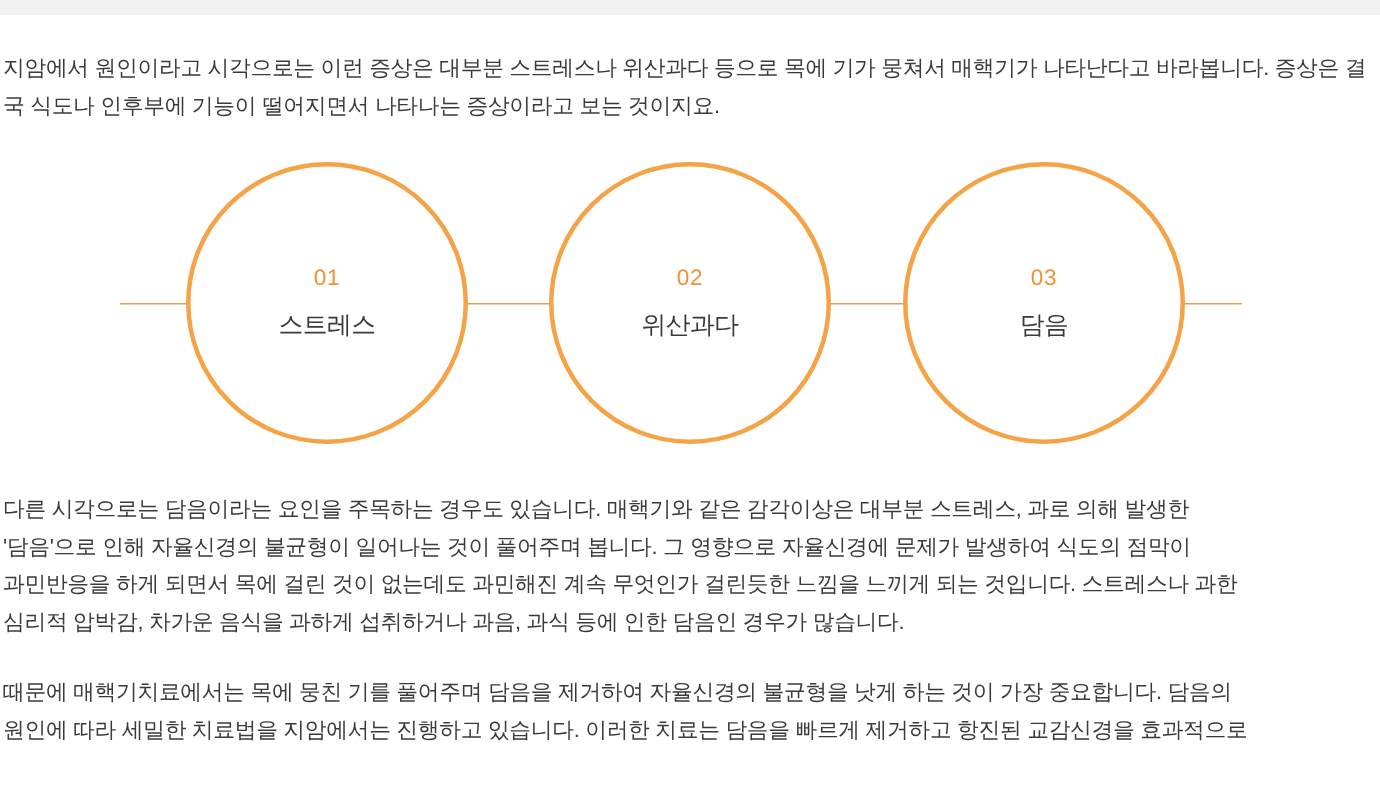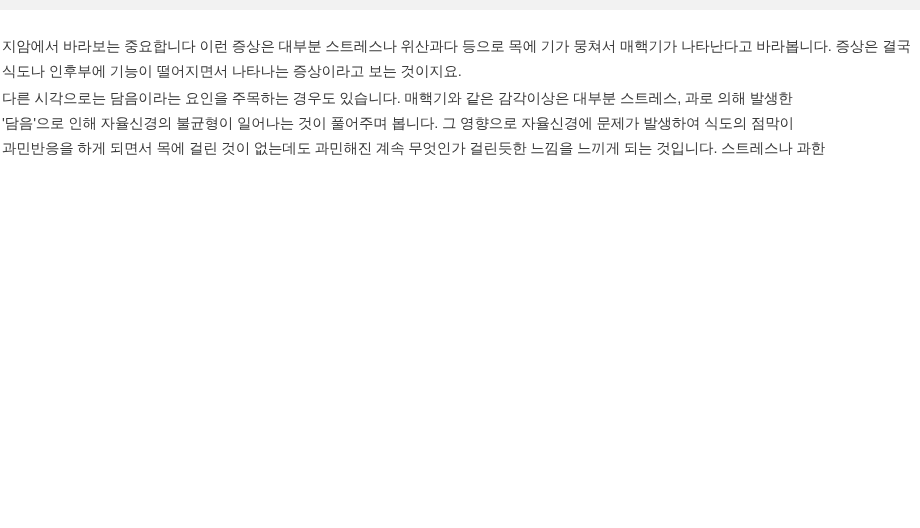--- a/index.html
+++ b/index.html
@@ -81,41 +81,62 @@
     color: #f0923a;
     letter-spacing: 0.5px;
     margin-bottom: 12px;
   }
   .circle-label {
     font-size: 16.5px;
     color: #3a3a3a;
     letter-spacing: -0.3px;
   }
   .para-block {
-    margin-top: 2px;
+    margin-top: 28px;
   }
   .para-block.second {
     margin-top: 22px;
   }
 </style>
 </head>
 <body>
 
 <div class="page">
 
   <div class="top-strip"></div>
 
   <div class="content">
 
-    <p class="para para-intro">지암에서 바라보는 중요합니다 이런 증상은 대부분 스트레스나 위산과다 등으로 목에 기가 뭉쳐서 매핵기가 나타난다고 바라봅니다. 증상은 결국 식도나 인후부에 기능이 떨어지면서 나타나는 증상이라고 보는 것이지요.</p>
+    <p class="para para-intro">지암에서 원인이라고 시각으로는 이런 증상은 대부분 스트레스나 위산과다 등으로 목에 기가 뭉쳐서 매핵기가 나타난다고 바라봅니다. 증상은 결국 식도나 인후부에 기능이 떨어지면서 나타나는 증상이라고 보는 것이지요.</p>
 
+    <div class="diagram">
+      <div class="axis-line"></div>
+
+      <div class="circle circle-1">
+        <div class="circle-num">01</div>
+        <div class="circle-label">스트레스</div>
+      </div>
+
+      <div class="circle circle-2">
+        <div class="circle-num">02</div>
+        <div class="circle-label">위산과다</div>
+      </div>
+
+      <div class="circle circle-3">
+        <div class="circle-num">03</div>
+        <div class="circle-label">담음</div>
+      </div>
+    </div>
 
     <div class="para-block">
       <p class="para">다른 시각으로는 담음이라는 요인을 주목하는 경우도 있습니다. 매핵기와 같은 감각이상은 대부분 스트레스, 과로 의해 발생한</p>
       <p class="para">'담음'으로 인해 자율신경의 불균형이 일어나는 것이 풀어주며 봅니다. 그 영향으로 자율신경에 문제가 발생하여 식도의 점막이</p>
       <p class="para">과민반응을 하게 되면서 목에 걸린 것이 없는데도 과민해진 계속 무엇인가 걸린듯한 느낌을 느끼게 되는 것입니다. 스트레스나 과한</p>
+      <p class="para">심리적 압박감, 차가운 음식을 과하게 섭취하거나 과음, 과식 등에 인한 담음인 경우가 많습니다.</p>
     </div>
 
     <div class="para-block second">
+      <p class="para">때문에 매핵기치료에서는 목에 뭉친 기를 풀어주며 담음을 제거하여 자율신경의 불균형을 낫게 하는 것이 가장 중요합니다. 담음의</p>
+      <p class="para">원인에 따라 세밀한 치료법을 지암에서는 진행하고 있습니다. 이러한 치료는 담음을 빠르게 제거하고 항진된 교감신경을 효과적으로</p>
     </div>
 
   </div>
 </div>
 
 </body></html>

